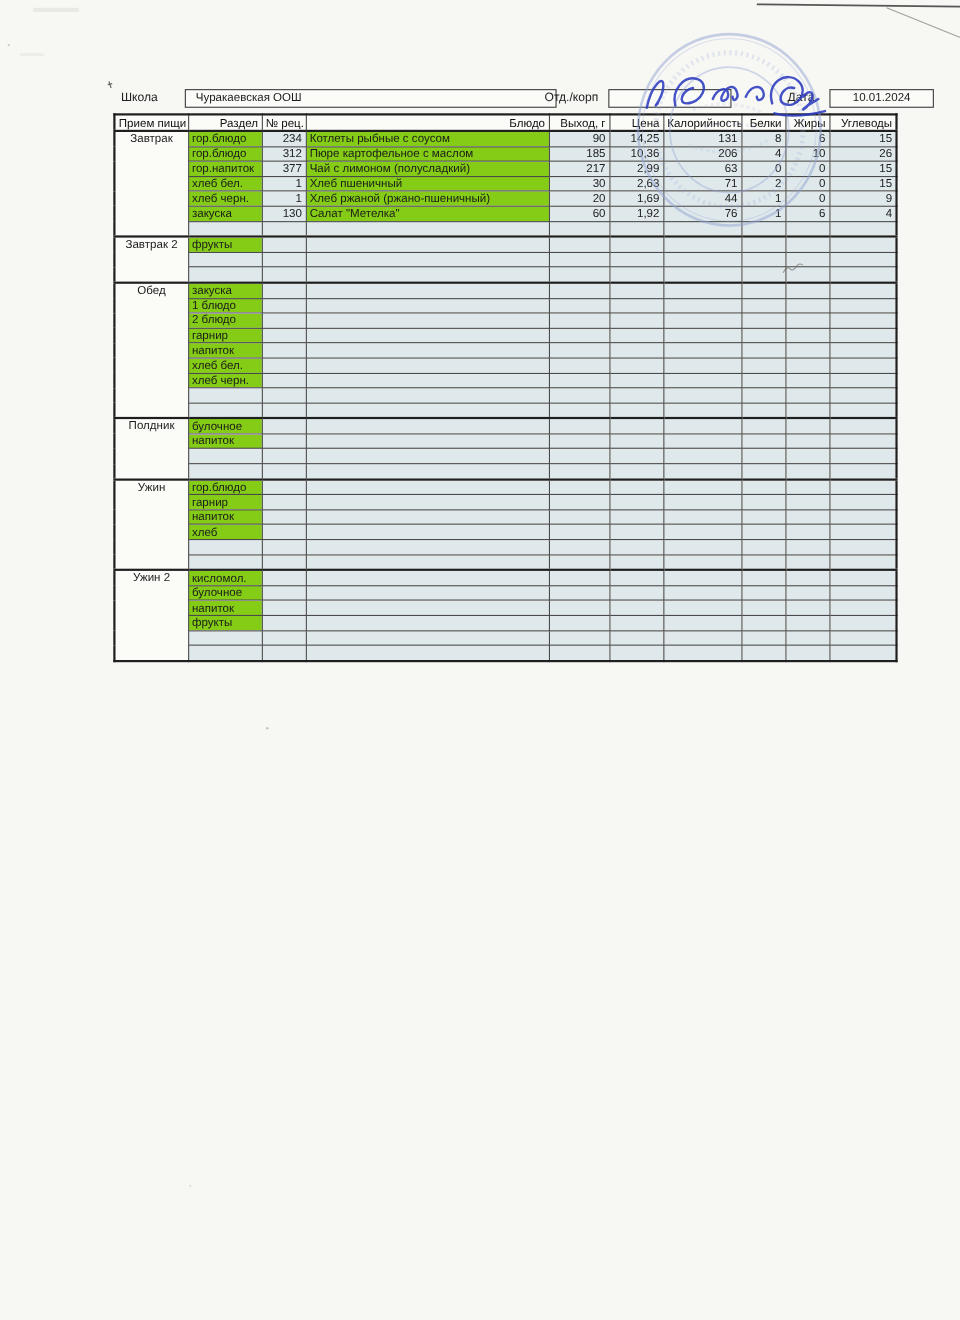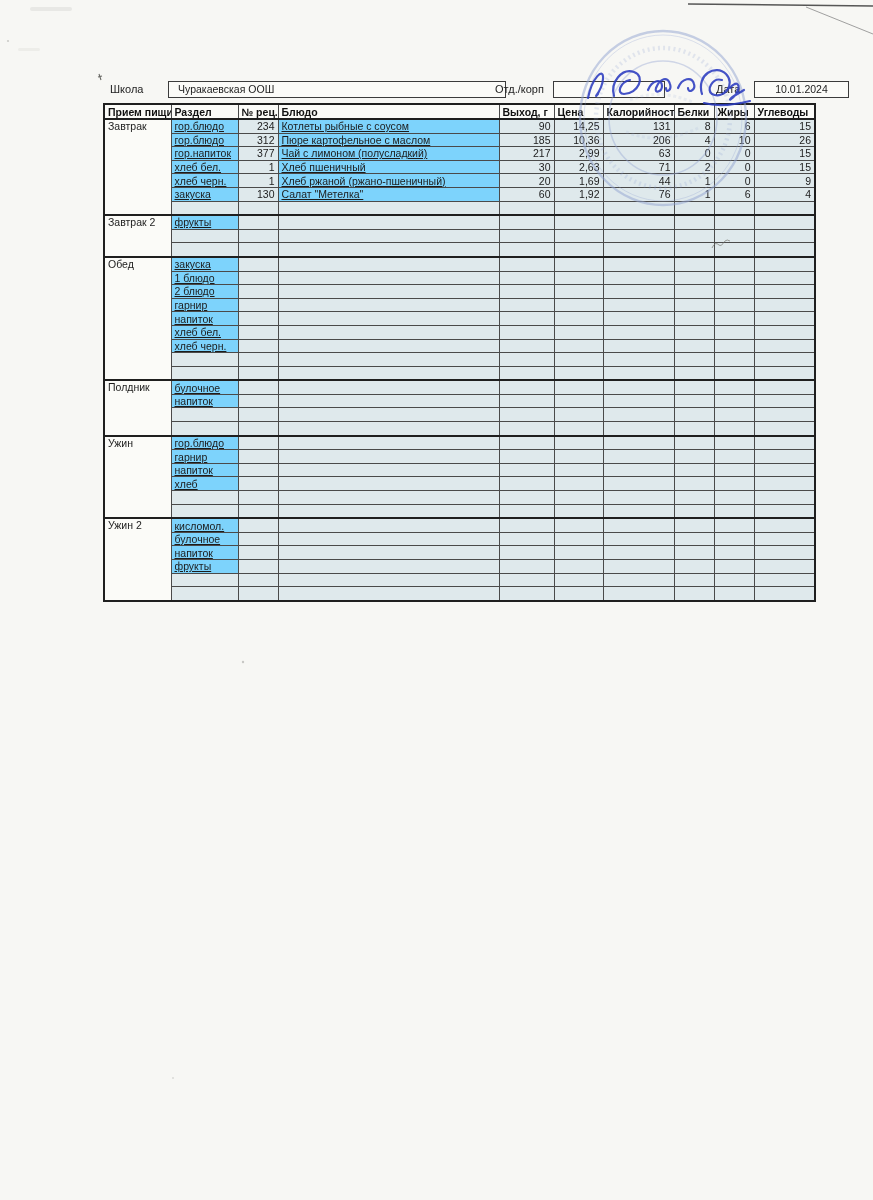--- a/index.html
+++ b/index.html
@@ -28,26 +28,26 @@
     font-size:10.5px;line-height:12px;
     border:2px solid #1f1f1f;
   }
   #menu th,#menu td{
     border:1px solid #4a4a4a;
     padding:0 3px;height:12.6px;
     overflow:hidden;white-space:nowrap;
     background:#dfe9ec;
   }
   #menu th{
-    background:#fbfbf8;font-weight:bold;text-align:left;
+    background:#fbfbf8;font-weight:normal;text-align:right;
     height:13px;border-bottom:2px solid #1f1f1f;color:#111;margin-top:48px;
   }
   #menu tr.sec-start td{border-top:2px solid #1f1f1f;}
-  #menu td.meal{background:#fbfbf8;vertical-align:top;text-align:left;}
-  #menu td.white{background:#7dd3fc;text-decoration:underline;}
+  #menu td.meal{background:#fbfbf8;vertical-align:top;text-align:center;}
+  #menu td.white{background:#84cc16;}
   #menu td.left{text-align:left;}
   #menu td.right{text-align:right;}
 
   
   #overlay{position:absolute;inset:0;pointer-events:none;z-index:5;}
 </style>
 </head>
 <body>
 
 <div class="page">

